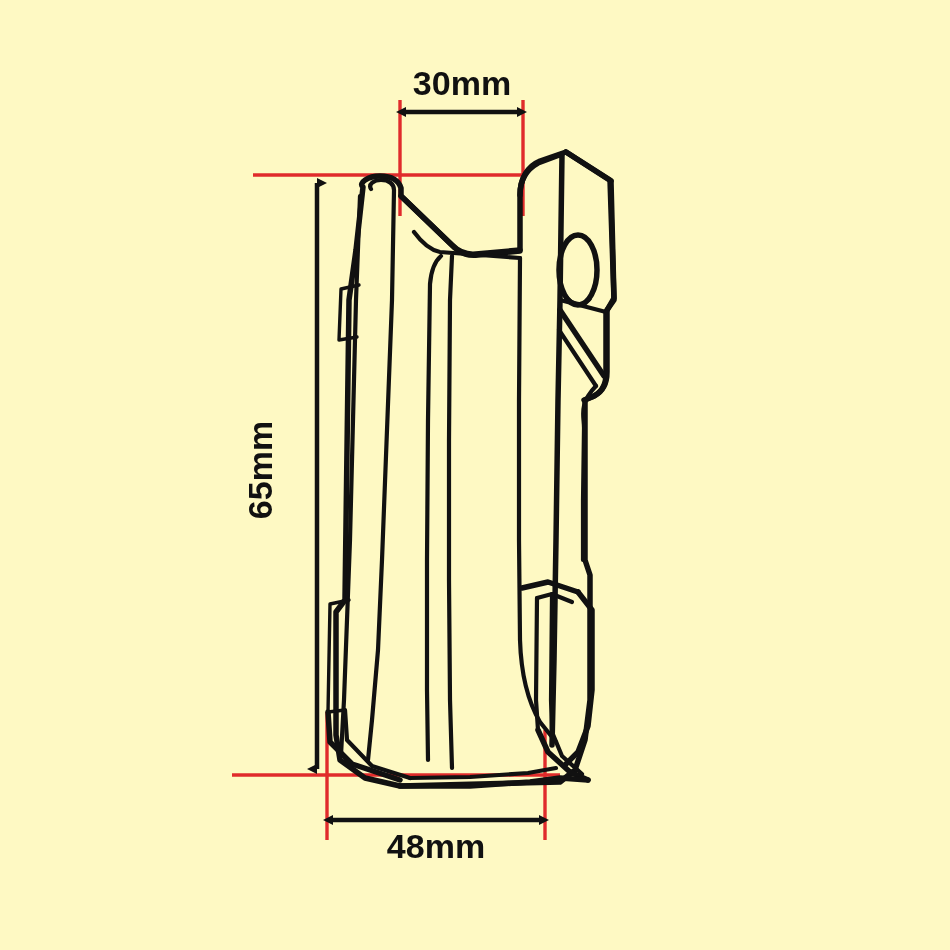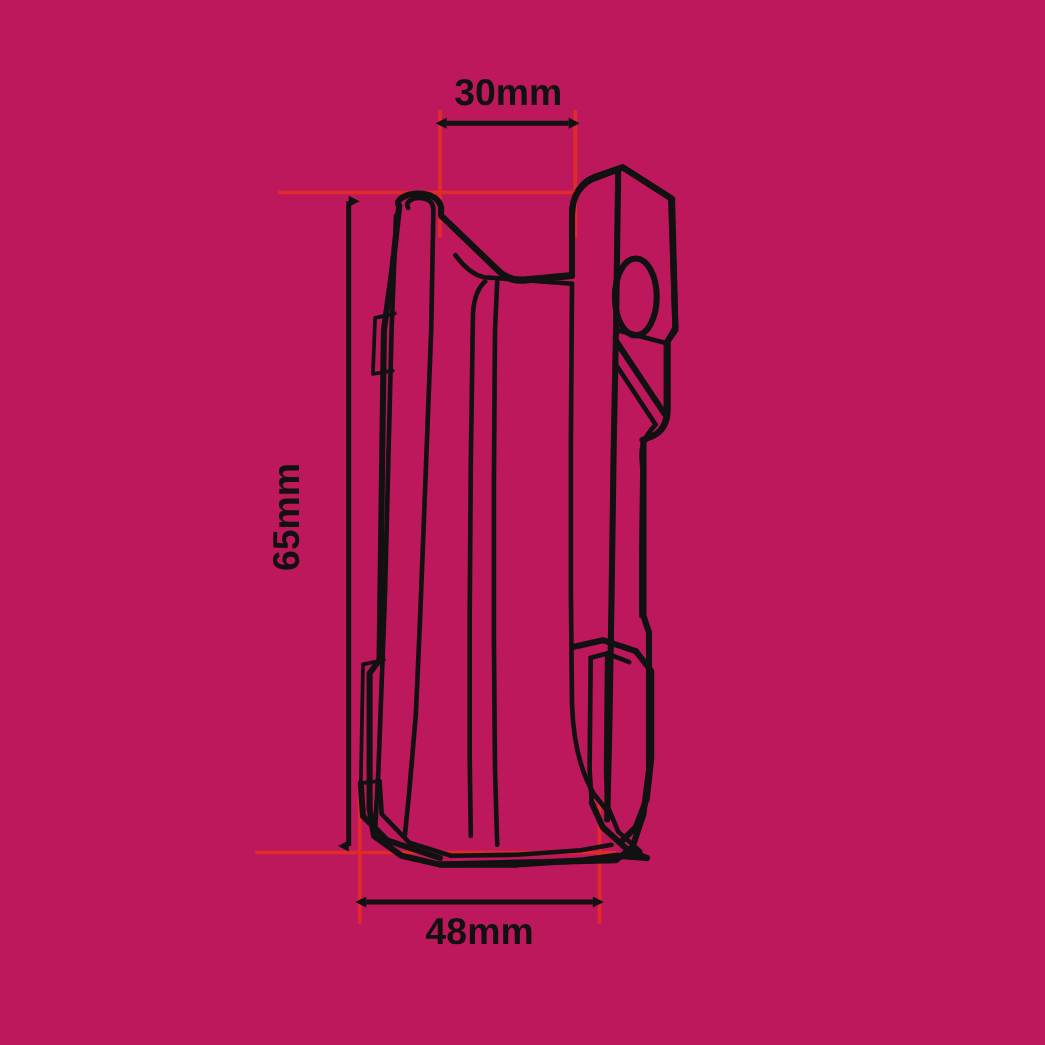--- a/index.html
+++ b/index.html
@@ -8,21 +8,21 @@
     padding: 0;
     background: #ffffff;
   }
   body {
     font-family: "Liberation Sans", sans-serif;
   }
   #drawing-root {
     position: relative;
     width: 950px;
     height: 950px;
-    background: #be185d;
+    background: #fef9c3;
     overflow: hidden;
   }
   #drawing-svg {
     position: absolute;
     top: 0;
     left: 0;
     width: 950px;
     height: 950px;
     display: block;
   }

